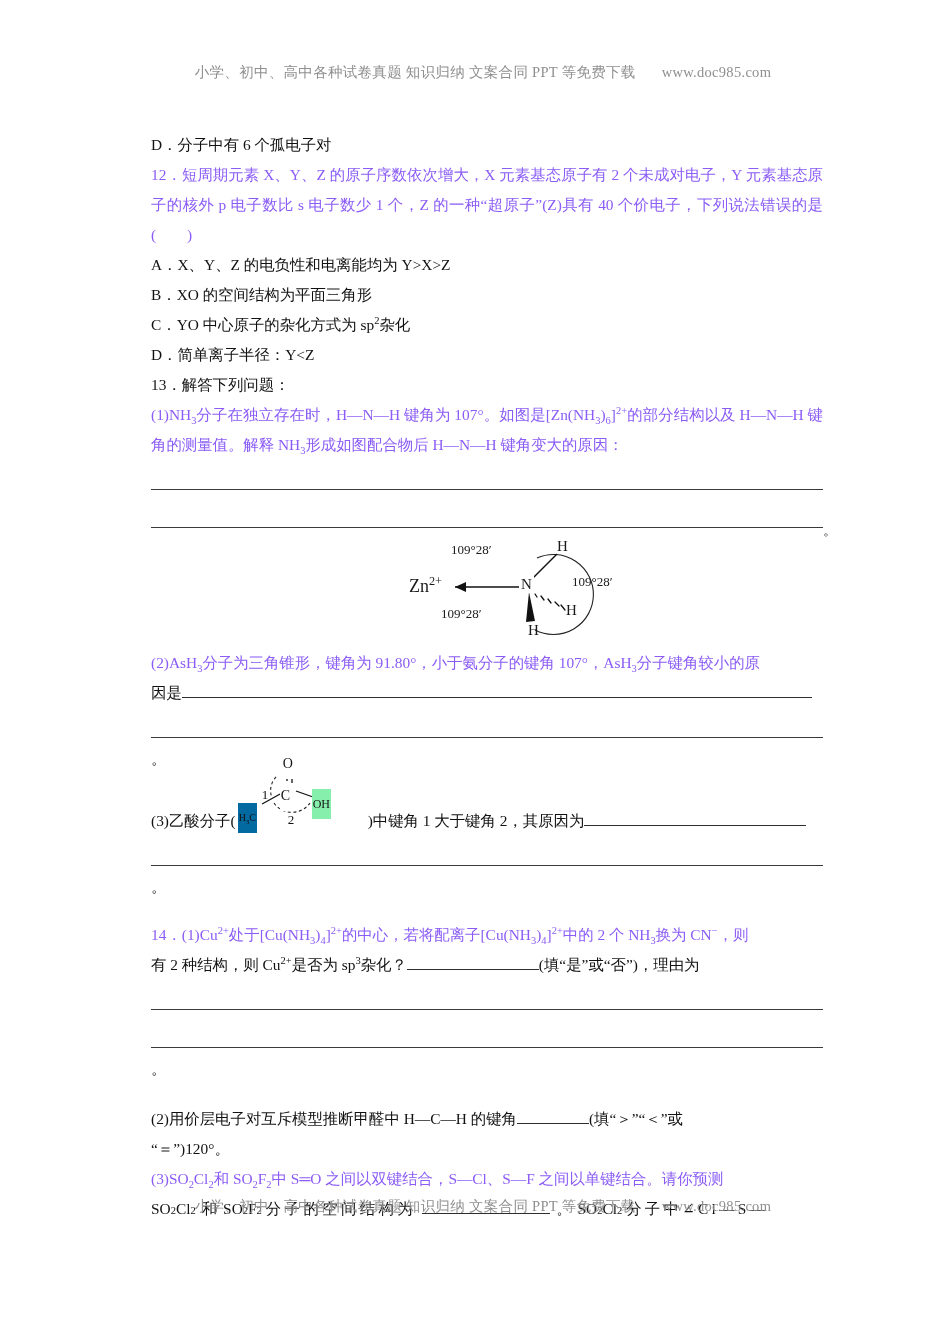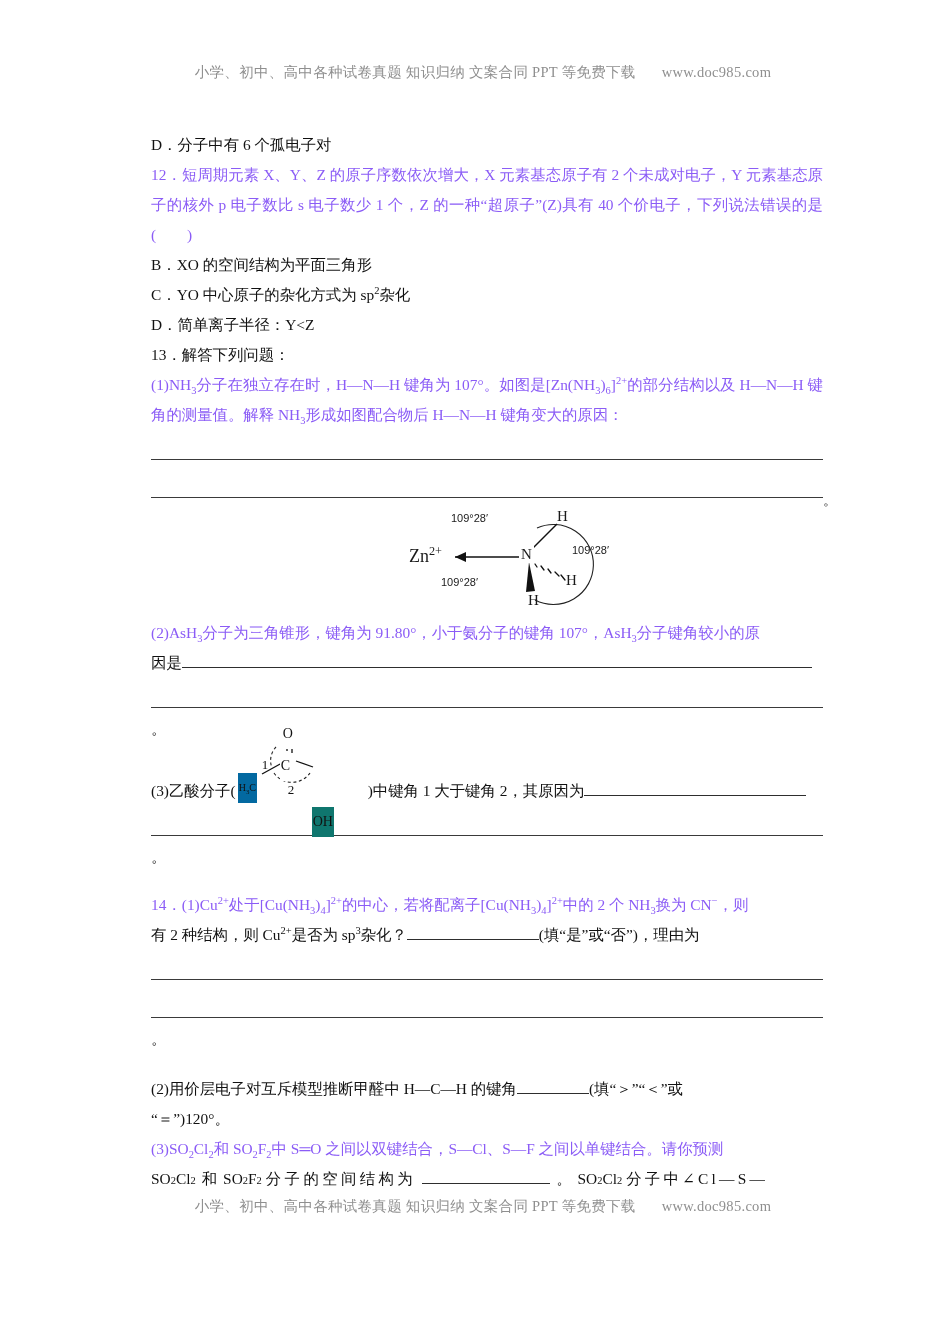--- a/index.html
+++ b/index.html
@@ -138,22 +138,22 @@
   }
   .h-bottom {
     position: absolute;
     left: 119px;
     top: 86px;
     font-size: 15px;
     z-index: 4;
   }
   .ang {
     position: absolute;
-    font-size: 11px;
-    font-family: Liberation Sans, sans-serif;
+    font-size: 13px;
+    font-family: Liberation Serif, serif;
     white-space: nowrap;
     z-index: 4;
   }
   .ang-tl { left: 42px; top: 6px; }
   .ang-r  { left: 163px; top: 38px; }
   .ang-bl { left: 32px; top: 70px; }
   .fig-zn-svg {
     position: absolute;
     left: 0; top: 0;
     width: 230px; height: 112px;
@@ -171,40 +171,41 @@
     position: absolute;
     left: 0;
     top: -58px;
     width: 132px;
     height: 78px;
     font-family: "Liberation Serif", "DejaVu Serif", serif;
   }
   .fig-ac-svg { position: absolute; left:0; top:0; width:132px; height:78px; }
   .ac-o  { position:absolute; left:46px; top:-2px; font-size:14px; background:#fff; padding:0 1px; z-index:3;}
   .ac-c  { position:absolute; left:44px; top:30px; font-size:14px; background:#fff; padding:0 1px; z-index:3;}
-  .ac-oh { position:absolute; left:76px; top:38px; font-size:14px; background:#0f766e; padding:0 1px; z-index:3;margin-top:48px;}
+  .ac-oh { position:absolute; left:76px; top:38px; font-size:12px; background:#86efac; padding:0 1px; z-index:3;}
   .ac-h3c{ position:absolute; left:2px;  top:52px; font-size:10px; background:#0369a1; padding:0 1px; z-index:3;}
   .ac-n1 { position:absolute; left:26px; top:29px; font-size:13px; z-index:4;}
   .ac-n2 { position:absolute; left:52px; top:54px; font-size:13px; z-index:4;}
 </style>
 </head>
 <body>
 
 <div class="page">
 
   <div class="watermark wm-top">
     <span>小学、初中、高中各种试卷真题 知识归纳 文案合同 PPT 等免费下载</span><span class="url">www.doc985.com</span>
   </div>
 
   <div class="content">
 
     <div class="line">D．分子中有 6 个孤电子对</div>
 
     <div class="para">12．短周期元素 X、Y、Z 的原子序数依次增大，X 元素基态原子有 2 个未成对电子，Y 元素基态原子的核外 p 电子数比 s 电子数少 1 个，Z 的一种“超原子”(Z)具有 40 个价电子，下列说法错误的是(　　)</div>
 
+    <div class="line">A．X、Y、Z 的电负性和电离能均为 Y&gt;X&gt;Z</div>
     <div class="line">B．XO 的空间结构为平面三角形</div>
     <div class="line"><span>C．YO 中心原子的杂化方式为 sp</span><sup>2</sup><span>杂化</span></div>
     <div class="line">D．简单离子半径：Y&lt;Z</div>
 
     <div class="line">13．解答下列问题：</div>
 
     <div class="para"><span>(1)NH</span><sub>3</sub><span>分子在独立存在时，H—N—H 键角为 107°。如图是[Zn(NH</span><sub>3</sub><span>)</span><sub>6</sub><span>]</span><sup>2+</sup><span>的部分结构以及 H—N—H 键角的测量值。解释 NH</span><sub>3</sub><span>形成如图配合物后 H—N—H 键角变大的原因：</span></div>
 
     <div class="ansrow">
         <div class="blankline"></div>

